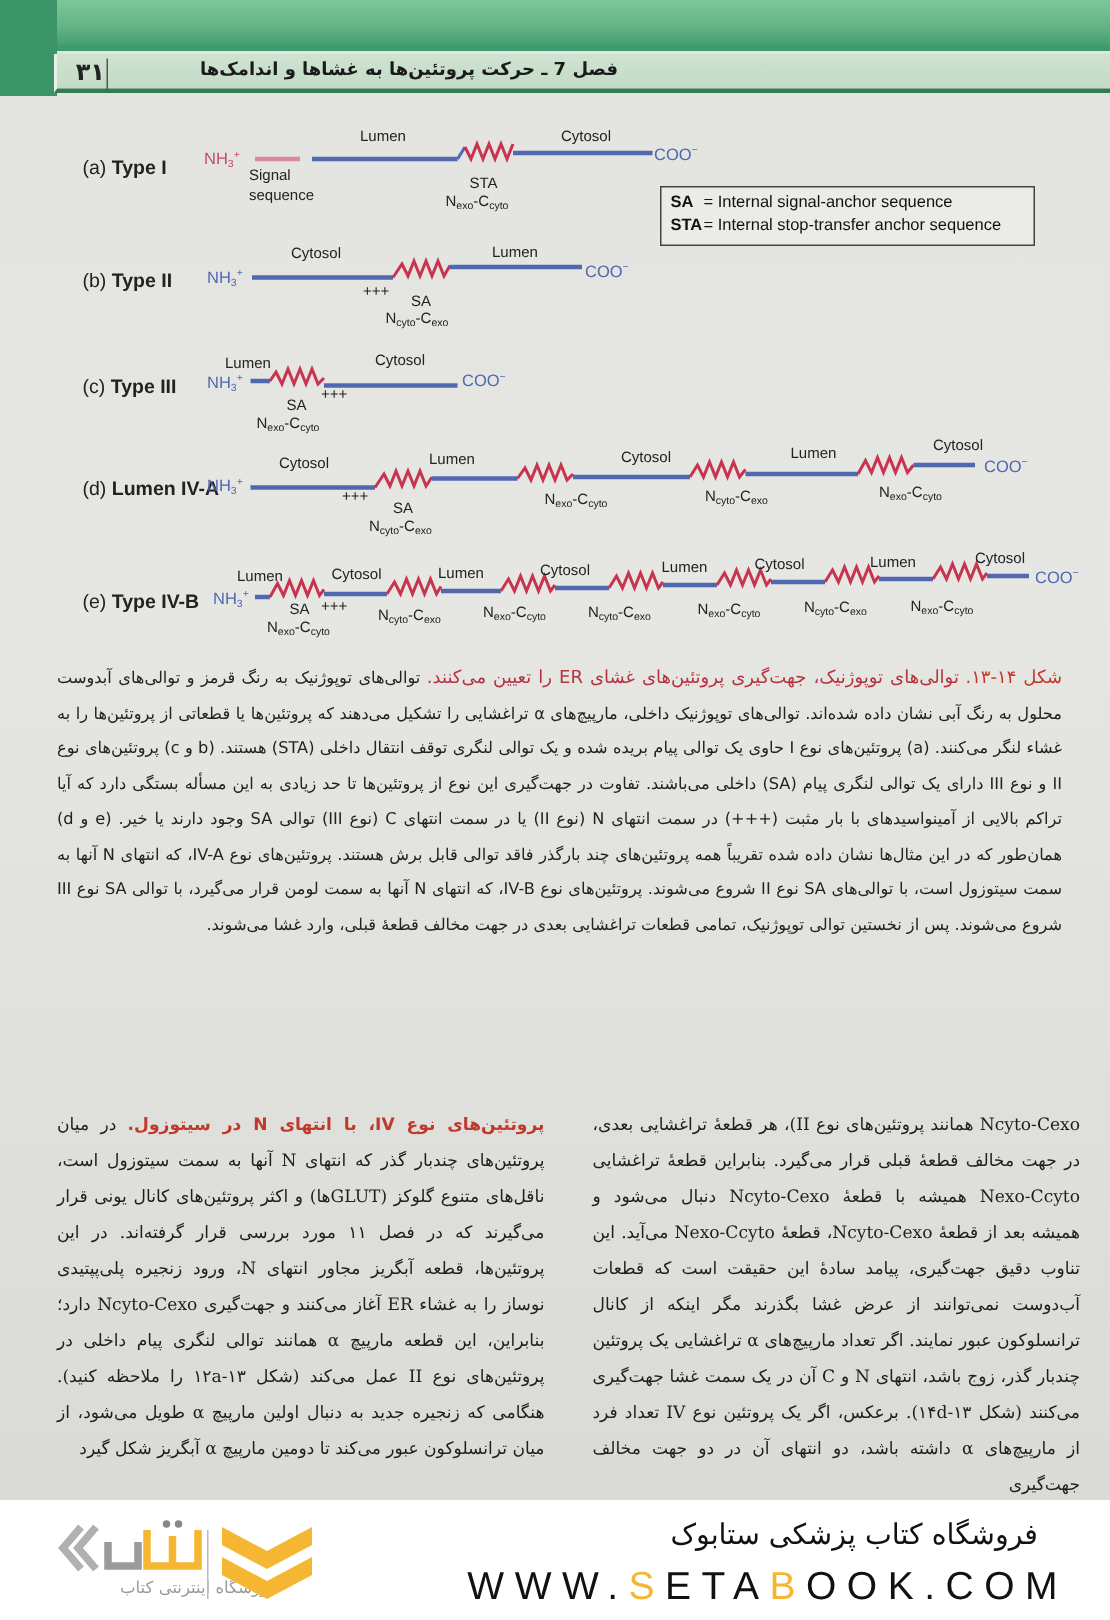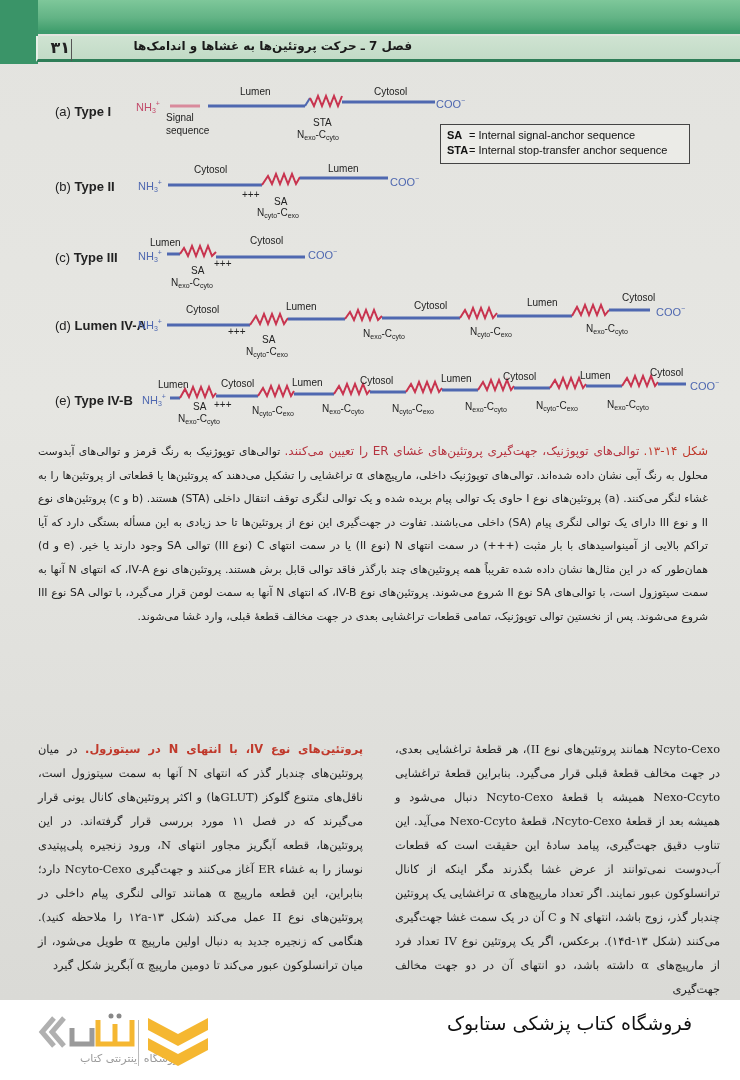--- a/index.html
+++ b/index.html
@@ -269,13 +269,14 @@
     <circle cx="75" cy="6" r="2.5" fill="#888"></circle>
       <circle cx="83" cy="6" r="2.5" fill="#888"></circle>
   </svg>
   <div class="logo-sub">فروشگاه اینترنتی کتاب</div>
   <div class="logo-div"></div>
   <svg class="logo-mark" width="60" height="54">
     <polygon points="0,6 30,22 60,6 60,18 30,34 0,18" fill="#f5b731"></polygon>
     <polygon points="0,26 30,42 60,26 60,38 30,54 0,38" fill="#f5b731"></polygon>
   </svg>
   <div class="store-name">فروشگاه کتاب پزشکی ستابوک</div>
+  <div class="store-url"><span>WWW.</span><span class="hl">S</span><span>ETA</span><span class="hl">B</span><span>OOK.COM</span></div>
 </div>
 
 </body></html>

